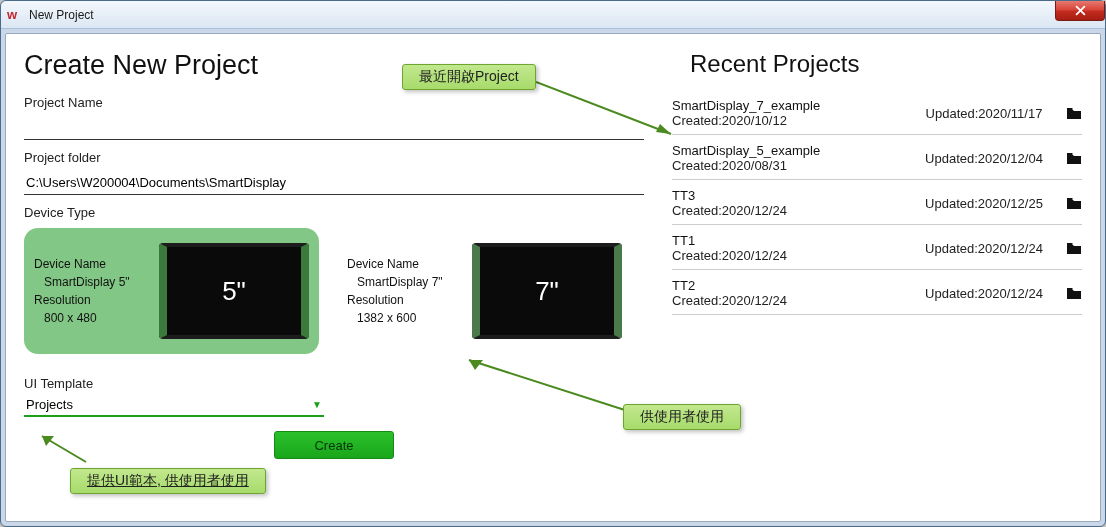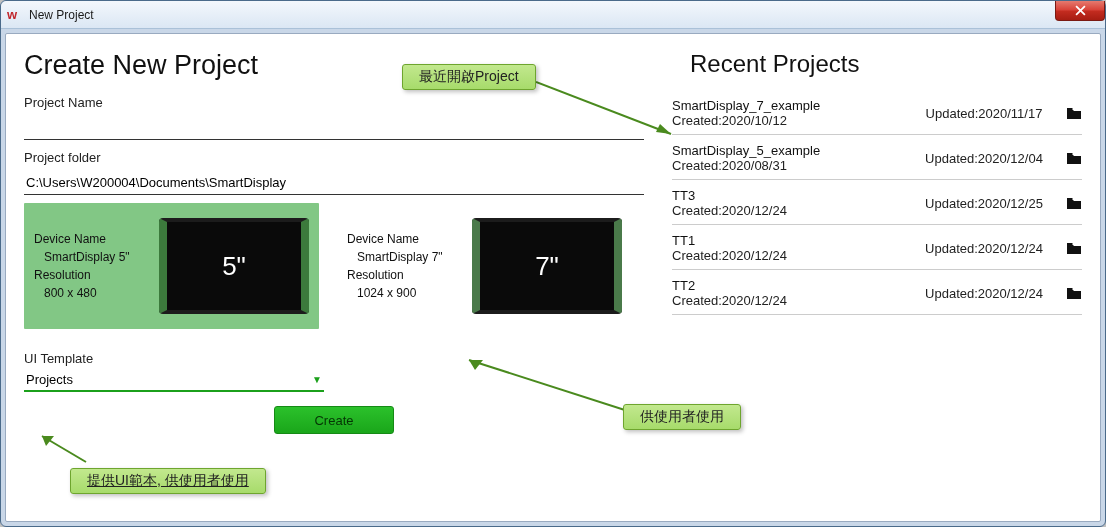--- a/index.html
+++ b/index.html
@@ -59,21 +59,21 @@
   .underline-input {
     border: none; border-bottom: 1px solid #333;
     width: 100%; font-size: 13px; padding: 6px 2px 4px;
     outline: none; background: transparent;
   }
   .underline-input.path { margin-top: 4px; }
 
   .device-row { display:flex; gap: 18px; margin-top: 8px; }
   .device-card {
     width: 295px; height: 126px;
-    border-radius: 1px;
+    border-radius: 14px;
     display:flex; align-items: center;
     padding: 10px 10px;
     cursor: pointer;
   }
   .device-card.selected { background: #82c785; }
   .device-card .meta { width: 125px; font-size: 12px; line-height: 1.5; }
   .device-card .meta .lbl { color:#111; }
   .device-card .meta .val { padding-left: 10px; color:#111; }
   .screen-mock {
     flex:1; height: 96px;
@@ -151,36 +151,37 @@
 
     <div class="left">
       <h1 class="page-title">Create New Project</h1>
 
       <div class="field-label">Project Name</div>
       <input class="underline-input" style="margin-top: 4px; height: 26px;" value="">
 
       <div class="field-label">Project folder</div>
       <input class="underline-input path" value="C:\Users\W200004\Documents\SmartDisplay" style="">
 
+      <div class="field-label">Device Type</div>
       <div class="device-row">
         <div class="device-card selected">
           <div class="meta">
             <div class="lbl">Device Name</div>
             <div class="val">SmartDisplay 5"</div>
             <div class="lbl">Resolution</div>
             <div class="val">800 x 480</div>
           </div>
           <div class="screen-mock">5"</div>
         </div>
         <div class="device-card">
           <div class="meta">
             <div class="lbl">Device Name</div>
             <div class="val">SmartDisplay 7"</div>
             <div class="lbl">Resolution</div>
-            <div class="val">1024 x 900</div>
+            <div class="val">1382 x 600</div>
           </div>
           <div class="screen-mock">7"</div>
         </div>
       </div>
 
       <div class="template-row">
         <div class="field-label">UI Template</div>
         <div class="select-wrap">
           <span>Projects</span>
           <span class="caret">▼</span>

